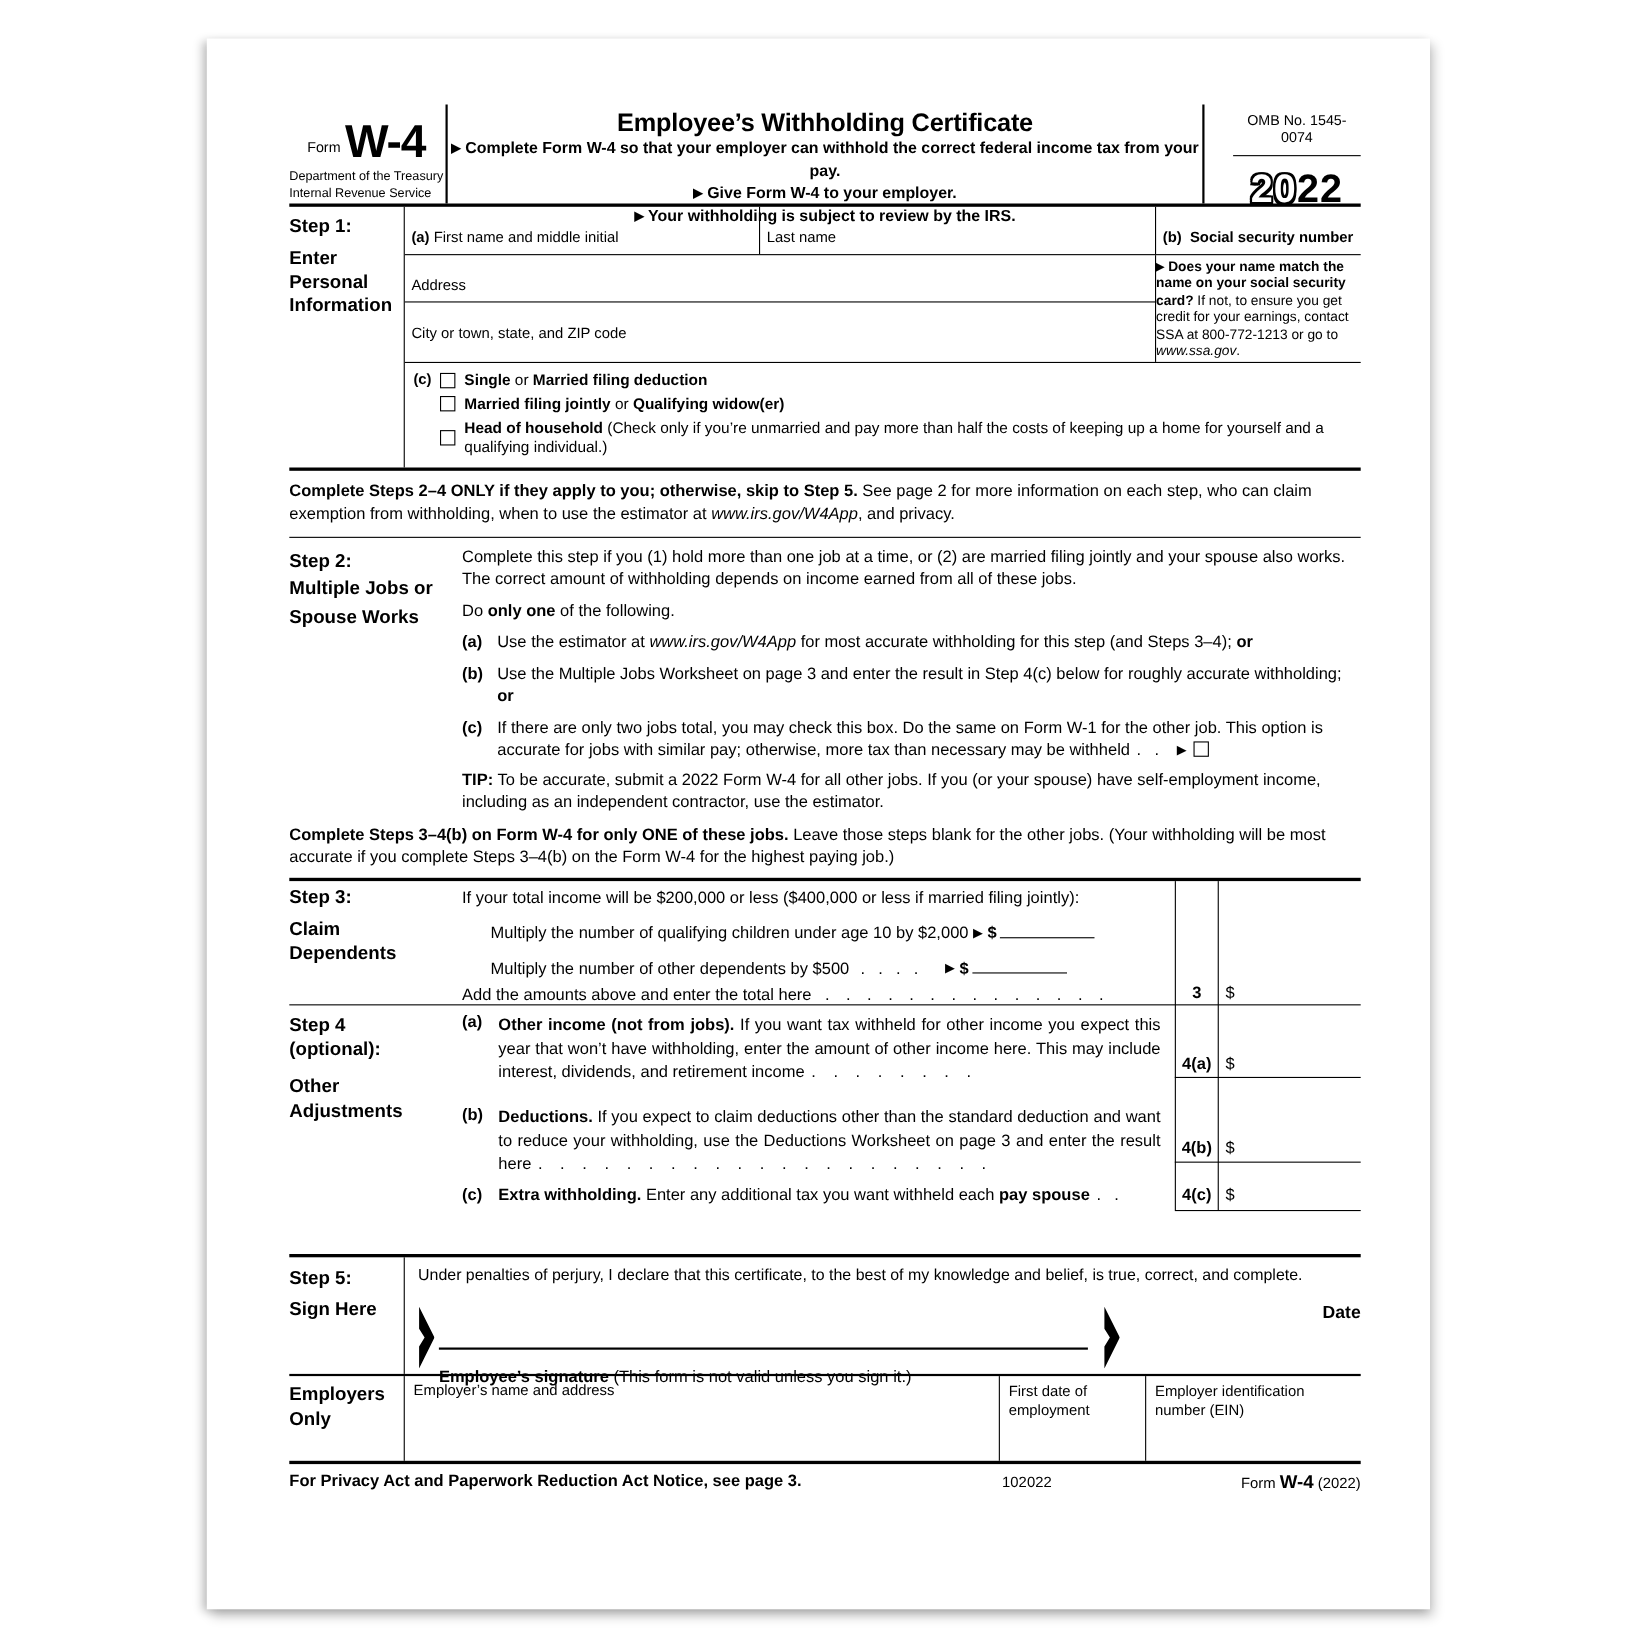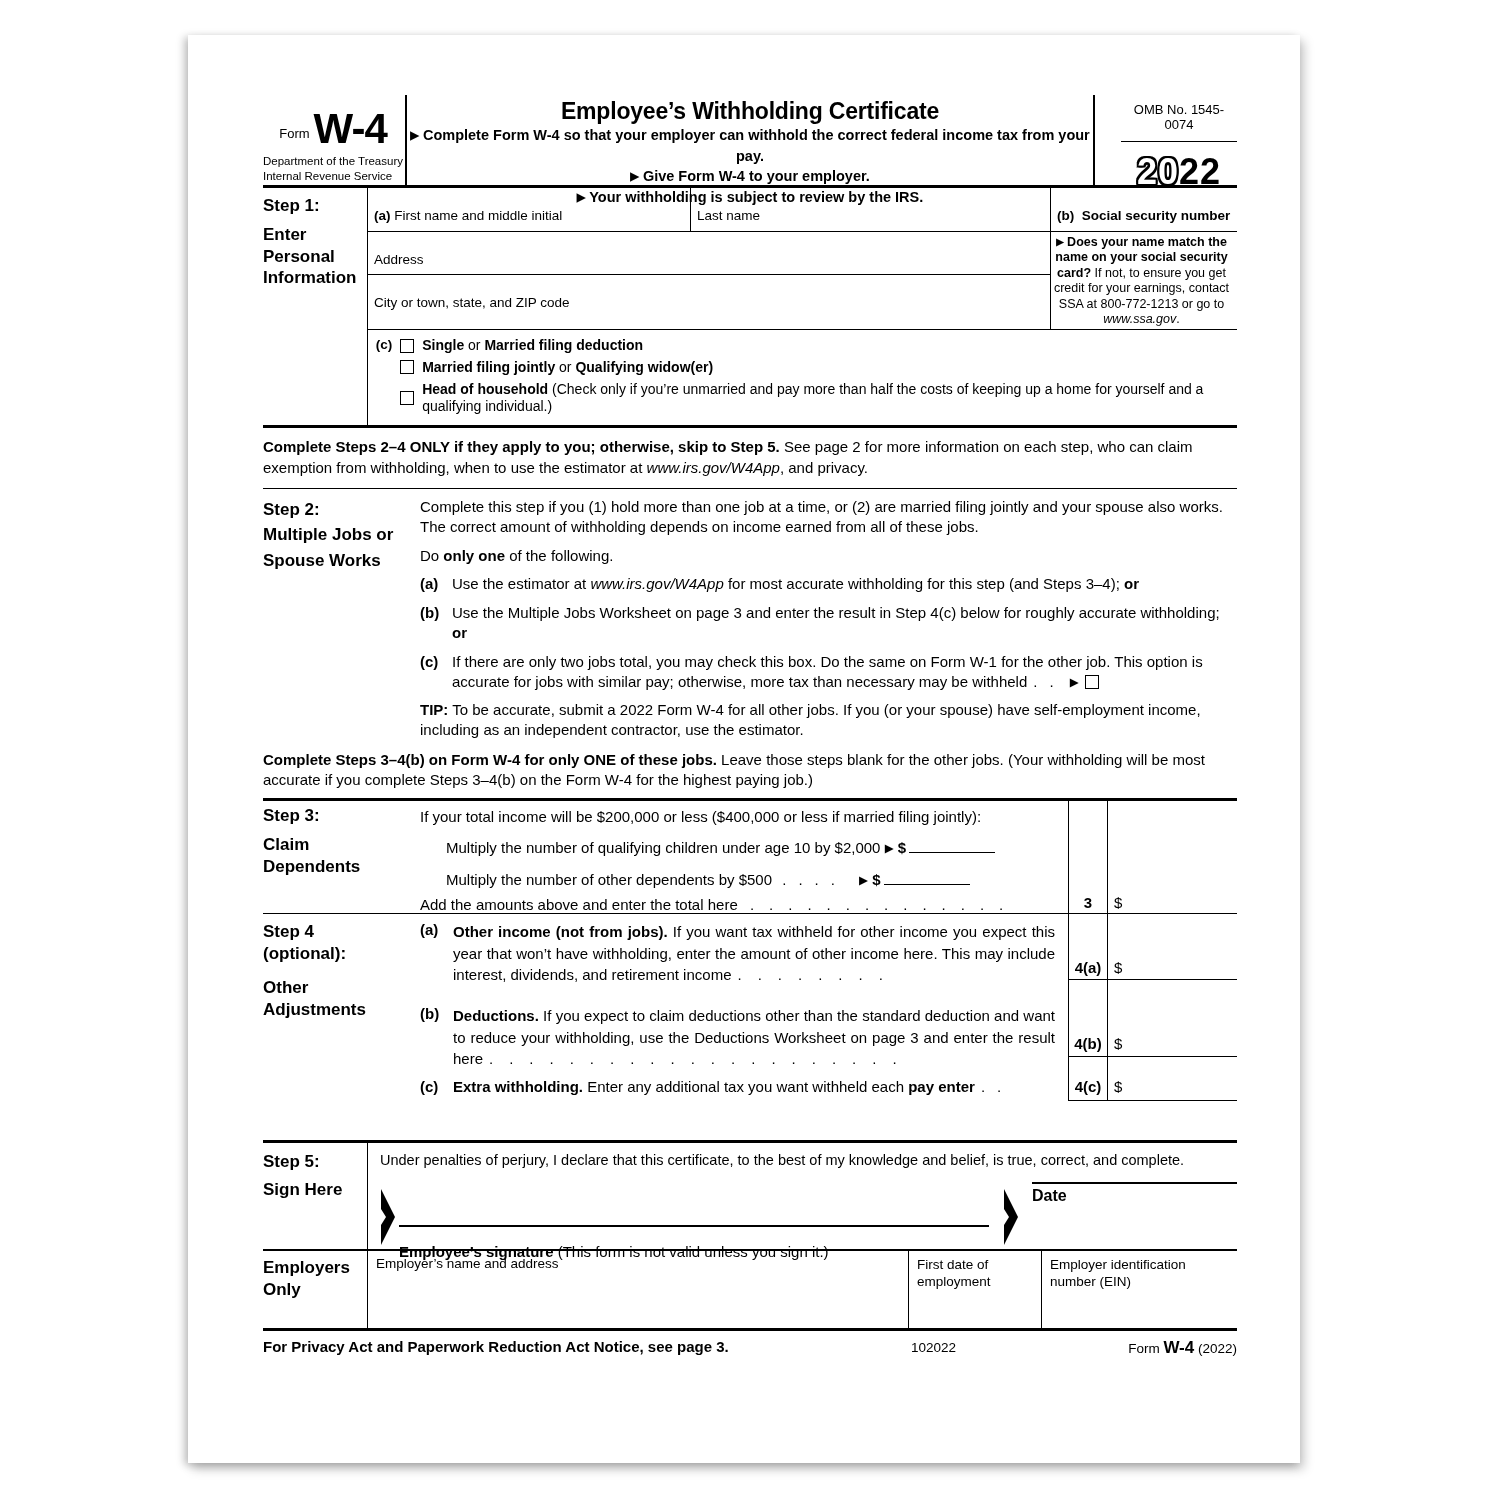--- a/index.html
+++ b/index.html
@@ -42,21 +42,21 @@
   .s1-body { flex:1; display:flex; flex-direction:column; }
   .s1-row1 { display:flex; height:44px; border-bottom:1px solid #000; }
   .cell { padding:20px 6px; font-size:13.5px; }
   .cell-a { width:322px; }
   .cell-last { flex:1; border-left:1px solid #000; }
   .cell-ssn { width:187px; border-left:1px solid #000; font-weight:bold; }
   .s1-mid { display:flex; }
   .s1-midleft { flex:1; }
   .row-addr { height:42px; }
   .row-city { height:46px; border-top:1px solid #000; }
-  .cell-note { width:187px; border-left:1px solid #000; font-size:12.5px; line-height:1.23; padding:3px 5px 2px 0;text-align:center; }
+  .cell-note { width:187px; border-left:1px solid #000; font-size:12.5px; line-height:1.23; padding:3px 5px 2px 0; }
   .s1-rowc { border-top:1px solid #000; display:flex; padding:5px 0 6px; }
   .c-label { width:36px; text-align:center; font-weight:bold; font-size:13.5px; padding-top:2px; }
   .c-opt { display:flex; align-items:center; margin:2px 0 5px; font-size:14px; line-height:1.2; }
   .cbox { width:14px; height:14px; border:1.5px solid #000; flex:none; margin-right:8px; background:#fff; }
   .cbox.inline { display:inline-block; vertical-align:-2px; margin:0 0 0 6px; }
 
   
   .note12 { font-size:15px; line-height:1.35; padding:9px 0 10px; border-bottom:1px solid #000; }
   .note34 { font-size:15px; line-height:1.33; margin:1px 0 0; padding-bottom:8px; }
 
@@ -87,21 +87,21 @@
   .s5 { display:flex; height:108px; border-bottom:2px solid #000; }
   .s5-label { width:105px; border-right:1px solid #000; font-weight:bold; font-size:17px; line-height:1.28; padding-top:8px; flex:none; }
   .s5-label .t2 { margin-top:6px; }
   .s5-body { flex:1; padding:9px 0 0 12px; display:flex; flex-direction:column; }
   .perjury { font-size:14.5px; }
   .sigrow { display:flex; margin-top:14px; flex:1; align-items:stretch; }
   .big-arrow { margin-top:auto; flex:none; margin-bottom:0; margin-right:4px; }
   .sigcol { flex:1; display:flex; flex-direction:column; justify-content:flex-end; }
   .sigline { border-bottom:2px solid #000; height:0; }
   .siglabel { font-size:15px; padding-top:16px; height:22px; }
-  .datecol { width:205px; margin-left:10px; display:flex; flex-direction:column; }
+  .datecol { width:205px; margin-left:10px; display:flex; justify-content:flex-end; }
   .datelabel { font-size:16px; font-weight:bold; padding-top:3px; height:22px; }
 
   
   .emp { display:flex; height:80px; border-bottom:3px solid #000; }
   .emp-label { width:105px; border-right:1px solid #000; font-weight:bold; font-size:17px; line-height:1.3; padding-top:6px; flex:none; }
   .emp-name { flex:1; padding:5px 8px; font-size:13.5px; }
   .emp-date { width:133px; border-left:1px solid #000; padding:5px 8px; font-size:13.5px; line-height:1.3; }
   .emp-ein { width:196px; border-left:1px solid #000; padding:5px 8px; font-size:13.5px; line-height:1.3; }
 
   
@@ -269,21 +269,21 @@
 
       <div class="abs b" style="left:157px; top:204px;">(b)</div>
       <div class="abs just" style="left:190px; top:204px; width:602px;">
         <span class="b">Deductions.</span><span> If you expect to claim deductions other than the standard deduction and want to reduce your withholding, use the Deductions Worksheet on page 3 and enter the result here</span><span class="dots-4b">.....................</span>
       </div>
       <div class="abs numcell" style="left:806px; top:234px;">4(b)</div>
       <div class="abs" style="left:851px; top:234px; width:120px;"><span>$</span></div>
 
       <div class="abs b" style="left:157px; top:277px;">(c)</div>
       <div class="abs" style="left:190px; top:277px; width:610px;">
-        <span class="b">Extra withholding.</span><span> Enter any additional tax you want withheld each </span><span class="b">pay enter</span><span class="dots">..</span>
+        <span class="b">Extra withholding.</span><span> Enter any additional tax you want withheld each </span><span class="b">pay spouse</span><span class="dots">..</span>
       </div>
       <div class="abs numcell" style="left:806px; top:277px;">4(c)</div>
       <div class="abs" style="left:851px; top:277px; width:120px;"><span>$</span></div>
     </div>
 
     <div class="s5">
       <div class="s5-label">
         <div>Step 5:</div>
         <div class="t2">Sign Here</div>
       </div>

